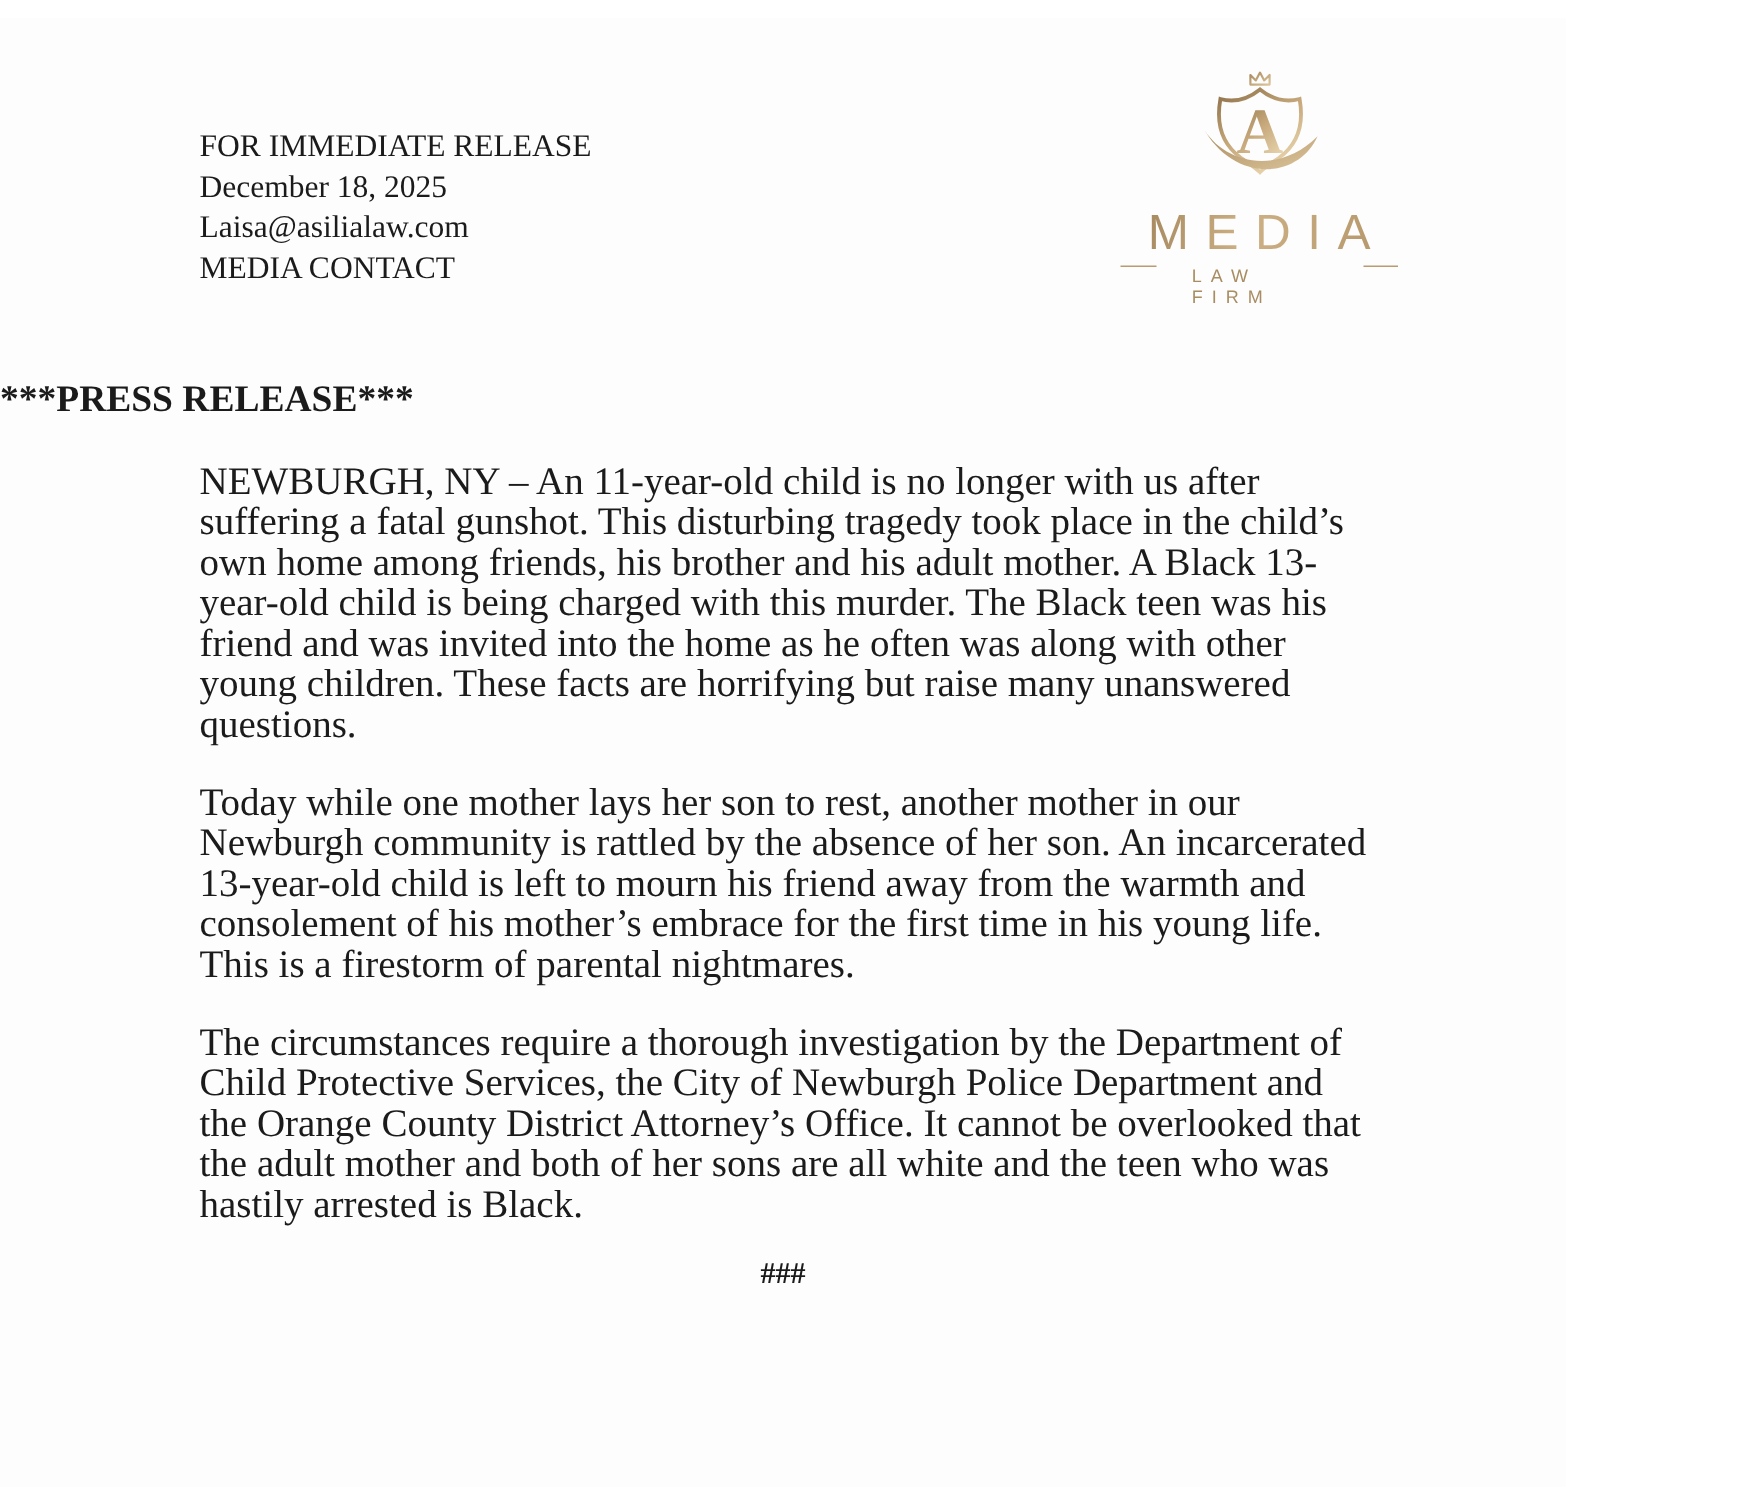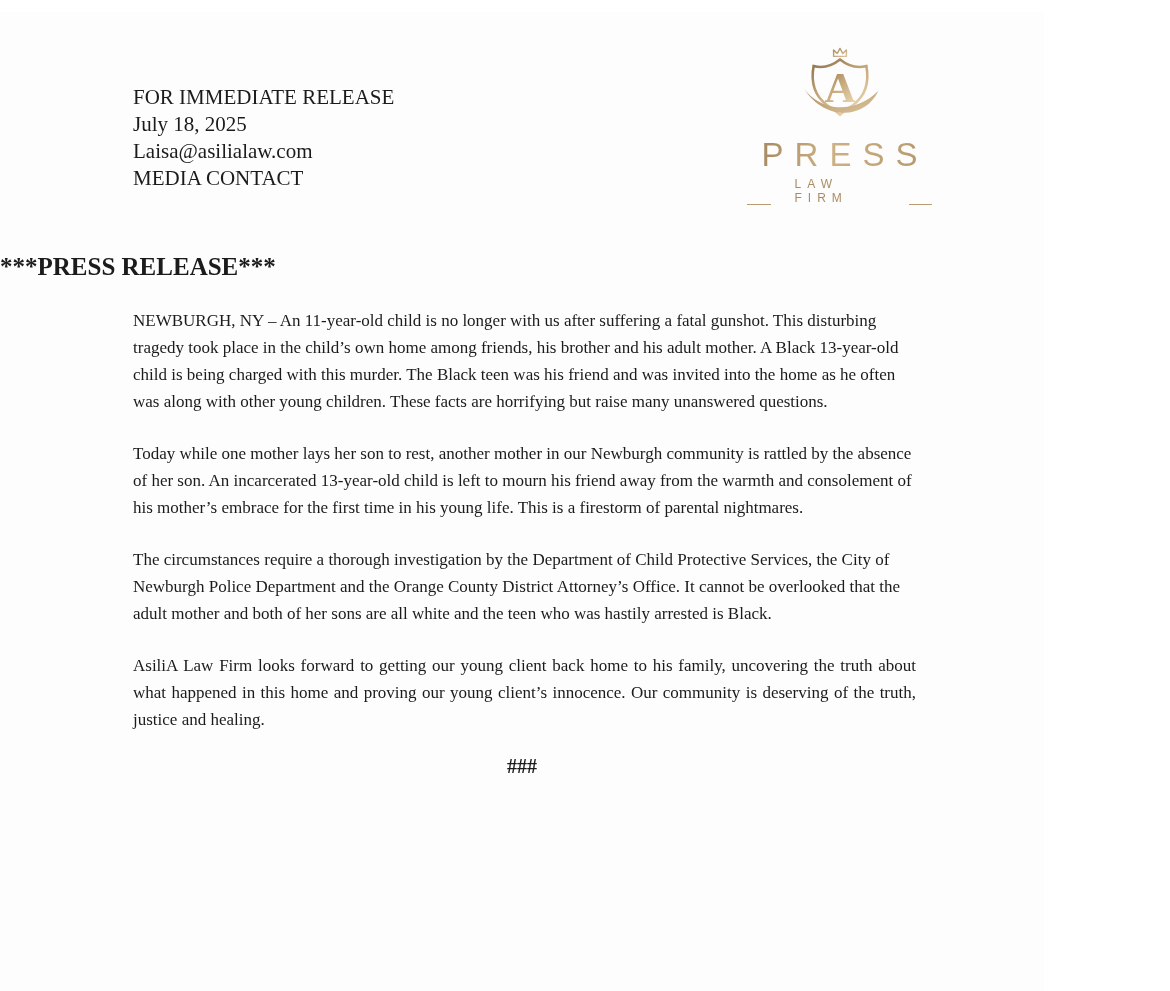--- a/index.html
+++ b/index.html
@@ -42,21 +42,21 @@
     font-weight: 400;
     letter-spacing: 11px;
     padding-left: 11px; 
     background: linear-gradient(100deg, #a0835a, #cdb184 45%, #b4966a);
     -webkit-background-clip: text;
     background-clip: text;
     color: transparent;
   }
   .logo-tagline-row {
     display: flex;
-    align-items: flex-end;
+    align-items: flex-start;
     gap: 18px;
     margin-top: 3px;
   }
   .tagline-rule { width: 26px; height: 1px; background: #b89c70; }
   .logo-tagline {
     font-family: "Liberation Sans", sans-serif;
     font-size: 12px;
     letter-spacing: 6px;
     padding-left: 6px;
     color: #a98d62;
@@ -68,21 +68,21 @@
     text-align: left;
     font-size: 25px;
     line-height: 30px;
     font-weight: bold;
   }
 
   
   .body-text { margin-top: 3px; padding: 0 128px 0 133px; }
   .body-text p {
     margin: 25px 0 0;
-    font-size: 17px;
+    font-size: 26px;
     line-height: 27px;
   }
   .body-text p.justify { text-align: justify; }
 
   
   .end-mark {
     margin-top: 20px;
     text-align: center;
     font-size: 20px;
     line-height: 27px;
@@ -103,21 +103,21 @@
 </style>
 </head>
 <body>
 
 <div class="page">
 
   <div class="top-row">
 
     <div class="contact-block">
       <div>FOR IMMEDIATE RELEASE</div>
-      <div>July 18, 2025</div>
+      <div>December 18, 2025</div>
       <div>Laisa@asilialaw.com</div>
       <div>MEDIA CONTACT</div>
     </div>
 
     <div class="logo-block">
       <svg class="logo-mark" viewBox="0 0 120 100" xmlns="http://www.w3.org/2000/svg" aria-hidden="true">
         <defs>
           <linearGradient id="gold" x1="0" y1="0" x2="0.6" y2="1">
             <stop offset="0" stop-color="#8d7049"></stop>
             <stop offset="0.55" stop-color="#c7a97c"></stop>
@@ -130,35 +130,34 @@
         </defs>
 
         <path d="M52 13 L52 5 L56.5 9.5 L60 3 L63.5 9.5 L68 5 L68 13 Z" fill="none" stroke="url(#gold2)" stroke-width="1.8" stroke-linejoin="round"></path>
 
         <path d="M60 17 C 50 25, 38 28, 27 25 C 23 47, 29 63, 44 74 C 50 78, 56 82, 60 86 C 64 82, 70 78, 76 74 C 91 63, 97 47, 93 25 C 82 28, 70 25, 60 17 Z" fill="none" stroke="url(#gold)" stroke-width="3.2"></path>
 
         <path d="M12 48 C 28 78, 74 90, 108 56 C 92 92, 38 96, 12 48 Z" fill="url(#gold2)"></path>
 
         <text x="60" y="70" text-anchor="middle" font-family="Liberation Serif, serif" font-size="54" font-weight="bold" fill="url(#gold)">A</text>
       </svg>
-      <div class="logo-wordmark">PRESS</div>
+      <div class="logo-wordmark">MEDIA</div>
       <div class="logo-tagline-row">
         <span class="tagline-rule"></span>
         <span class="logo-tagline">LAW FIRM</span>
         <span class="tagline-rule"></span>
       </div>
     </div>
 
   </div>
 
   <h1 class="title">***PRESS RELEASE***</h1>
 
   <div class="body-text">
     <p>NEWBURGH, NY – An 11-year-old child is no longer with us after suffering a fatal gunshot. This disturbing tragedy took place in the child’s own home among friends, his brother and his adult mother. A Black 13-year-old child is being charged with this murder. The Black teen was his friend and was invited into the home as he often was along with other young children. These facts are horrifying but raise many unanswered questions.</p>
     <p>Today while one mother lays her son to rest, another mother in our Newburgh community is rattled by the absence of her son. An incarcerated 13-year-old child is left to mourn his friend away from the warmth and consolement of his mother’s embrace for the first time in his young life. This is a firestorm of parental nightmares.</p>
     <p>The circumstances require a thorough investigation by the Department of Child Protective Services, the City of Newburgh Police Department and the Orange County District Attorney’s Office. It cannot be overlooked that the adult mother and both of her sons are all white and the teen who was hastily arrested is Black.</p>
-    <p class="justify">AsiliA Law Firm looks forward to getting our young client back home to his family, uncovering the truth about what happened in this home and proving our young client’s innocence. Our community is deserving of the truth, justice and healing.</p>
   </div>
 
   <div class="end-mark">###</div>
 
 
 </div>
 
 </body></html>

